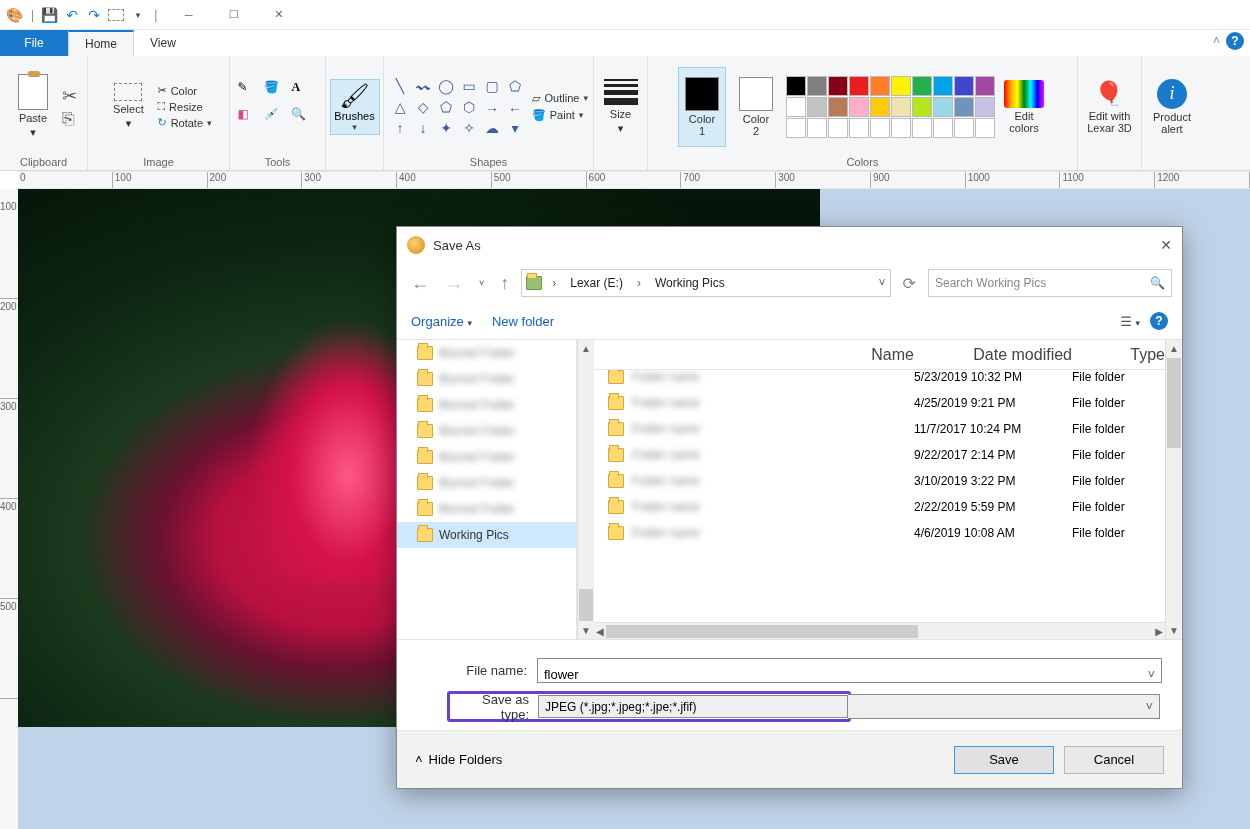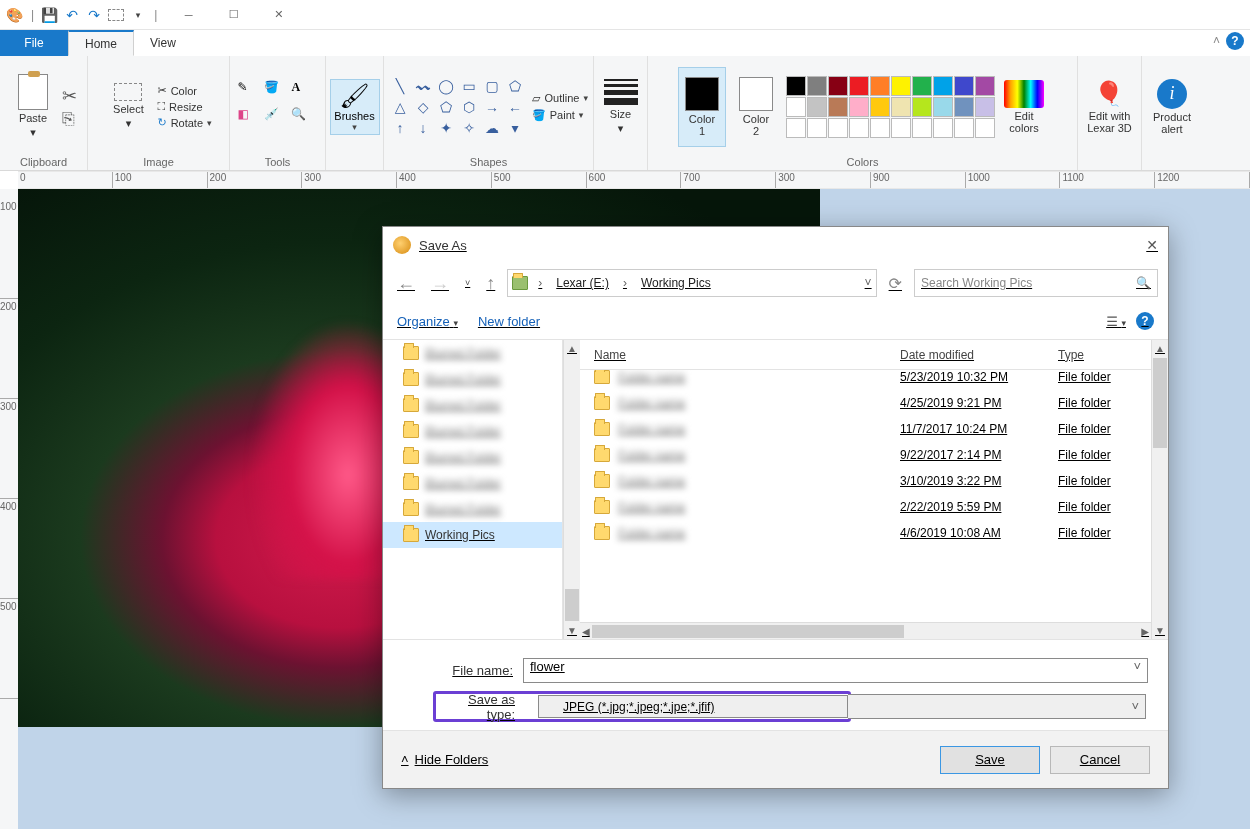--- a/index.html
+++ b/index.html
@@ -56,58 +56,58 @@
 
 .ruler-h { height:18px; background:#f5f6f7; display:flex; font-size:10px; color:#666; margin-left:18px; border-top:1px solid #e8e8e8; border-bottom:1px solid #e8e8e8;}
 .ruler-h .tick { width:100px; border-right:1px solid #aaa; padding-left:2px;}
 .ruler-v { width:18px; background:#f5f6f7; display:flex; flex-direction:column; font-size:10px; color:#666;}
 .ruler-v .tick { height:100px; border-bottom:1px solid #aaa; padding-top:2px;}
 .canvas-area { position:absolute; left:0; top:189px; right:0; bottom:0; background:#c0d4e9; display:flex;}
 .canvas-img { position:absolute; left:18px; top:0; width:802px; height:538px; background: radial-gradient(ellipse at 40% 65%, #d11b4c 0%, #b8103f 18%, #6c1231 26%, #1b3a1e 38%, #0c2511 60%, #06160a 85%); overflow:hidden;}
 .canvas-img::after { content:""; position:absolute; left:230px; top:130px; width:200px; height:260px; background: radial-gradient(ellipse at 50% 60%, #ff5a89 0%, #d41249 40%, transparent 70%); filter: blur(4px);}
 
 
-.dialog-shadow { position:absolute; left:382px; top:226px; width:787px; height:563px; background:#fff; border:1px solid #888; box-shadow: 0 6px 26px rgba(0,0,0,.35); display:flex; flex-direction:column;text-decoration:underline;}
+.dialog-shadow { position:absolute; left:396px; top:226px; width:787px; height:563px; background:#fff; border:1px solid #888; box-shadow: 0 6px 26px rgba(0,0,0,.35); display:flex; flex-direction:column;}
 .dlg-title { height:36px; display:flex; align-items:center; padding:0 10px; font-size:13px; color:#333;}
 .dlg-title-ico { width:18px; height:18px; margin-right:8px; background: radial-gradient(circle at 40% 40%, #ffd070, #d68a10); border-radius:50%;}
 .dlg-title .close { margin-left:auto; color:#555; font-size:14px;}
 .dlg-nav { height:40px; display:flex; align-items:center; padding:0 10px; gap:8px;}
 .nav-btn { color:#888; font-size:18px; padding:2px 4px;}
 .addr-bar { flex:1; height:28px; border:1px solid #ccc; display:flex; align-items:center; font-size:12px; gap:6px; padding:0 4px; min-width:50px;}
 .addr-seg { color:#222; padding:0 4px;}
 .addr-seg.sep { color:#666;}
 .search-box { width:244px; height:28px; border:1px solid #ccc; display:flex;align-items:center; padding:0 6px; color:#888; font-size:12px; justify-content:space-between;}
 .dlg-toolbar { height:36px; display:flex; align-items:center; padding:0 14px; gap:20px; font-size:13px; color:#1561b8;}
 .dlg-toolbar .right { margin-left:auto; display:flex; gap:10px; align-items:center;}
 .dlg-body { flex:1; display:flex; border-top:1px solid #e3e3e3; border-bottom:1px solid #e3e3e3; min-height:0;}
 .tree { width:180px; border-right:1px solid #e3e3e3; overflow:hidden; font-size:12px;}
 .tree-item { display:flex; align-items:center; gap:6px; height:26px; padding-left:20px; color:#333;}
 .tree-item.sel { background:#cde8ff;}
 .folder-ico { width:16px;height:14px;background:#ffd96e;border:1px solid #d6a83a;border-radius:1px;position:relative;}
 .folder-ico::before{content:"";position:absolute;top:-4px;left:0;width:8px;height:4px;background:#ffd96e;border:1px solid #d6a83a;border-bottom:none;border-radius:1px 1px 0 0;}
 .blur { filter: blur(3px); color:#888;}
 .list { flex:1; display:flex; flex-direction:column; font-size:12px; position:relative;}
-.list-header { display:flex; height:30px; align-items:center; border-bottom:1px solid #e3e3e3; color:#444; font-size:12px;}
+.list-header { display:flex; height:30px; align-items:center; border-bottom:1px solid #e3e3e3; color:#444; font-size:16px;text-align:right;}
 .col-name { width:320px; padding-left:14px;}
 .col-date { width:158px;}
 .col-type { flex:1;}
 .list-rows { flex:1; overflow:hidden;}
 .list-row { display:flex; height:26px; align-items:flex-start;}
 .list-row .col-name { display:flex; gap:8px; align-items:center;}
 .scroll-y { width:17px; background:#f0f0f0; border-left:1px solid #ddd; display:flex; flex-direction:column;}
 .scroll-y .up,.scroll-y .dn{height:17px;display:flex;align-items:center;justify-content:center;color:#666;font-size:10px;}
 .scroll-y .thumb{flex:0 0 32px;background:#cdcdcd;margin:1px;}
 .dlg-fields { padding: 18px 20px 8px 50px; display:grid; grid-template-columns: 90px 1fr; row-gap:8px; align-items:center; font-size:13px;}
 .dlg-fields label { text-align:right; padding-right:10px; color:#333;}
-.file-input { height:25px; border:1px solid #8a8a8a; padding:0 6px; display:flex; align-items:flex-start; position:relative;}
+.file-input { height:25px; border:1px solid #8a8a8a; padding:0 6px; display:flex; align-items:flex-end; position:relative;}
 .file-input .chev { position:absolute; right:6px; color:#666;}
 .type-row { grid-column: 1 / span 2; display:flex; align-items:center; }
 .type-highlight { border:3px solid #6b3fd4; border-radius:3px; display:flex; align-items:center; height:31px;}
 .type-highlight label { width:87px; text-align:right; padding: 0 8px 0 4px;}
-.type-select { flex:1; background:#efefef; border:1px solid #8a8a8a; height:23px; display:flex; align-items:center; padding:0 24px; font-size:12px; min-width:310px; margin-left:15px;}
+.type-select { flex:1; background:#efefef; border:1px solid #8a8a8a; height:23px; display:flex; align-items:center; padding:0 6px; font-size:12px; min-width:310px; margin-left:1px;}
 .type-row .rest { flex:1; background:#efefef; border:1px solid #8a8a8a; border-left:none; height:25px; margin-left:-3px; position:relative; margin-right:2px;}
 .type-row .rest .chev { position:absolute; right:6px; top:4px; color:#666;}
 .dlg-bottom { height:58px; display:flex; align-items:center; padding:0 18px; background:#f2f2f2; border-top:1px solid #e3e3e3;}
 .hide-folders { display:flex; align-items:center; gap:6px; font-size:13px;}
 .dlg-bottom .spacer { flex:1;}
 .dlg-btn { width:100px; height:28px; border:1px solid #b8b8b8; background:#e9e9e9; display:flex;align-items:center;justify-content:center; font-size:13px; margin-left:10px;}
 .dlg-btn.primary { border-color:#3b97e3; background:#e1e1e1;}
 .tri-down { font-size:9px; color:#444;}
 </style>
 </head>

